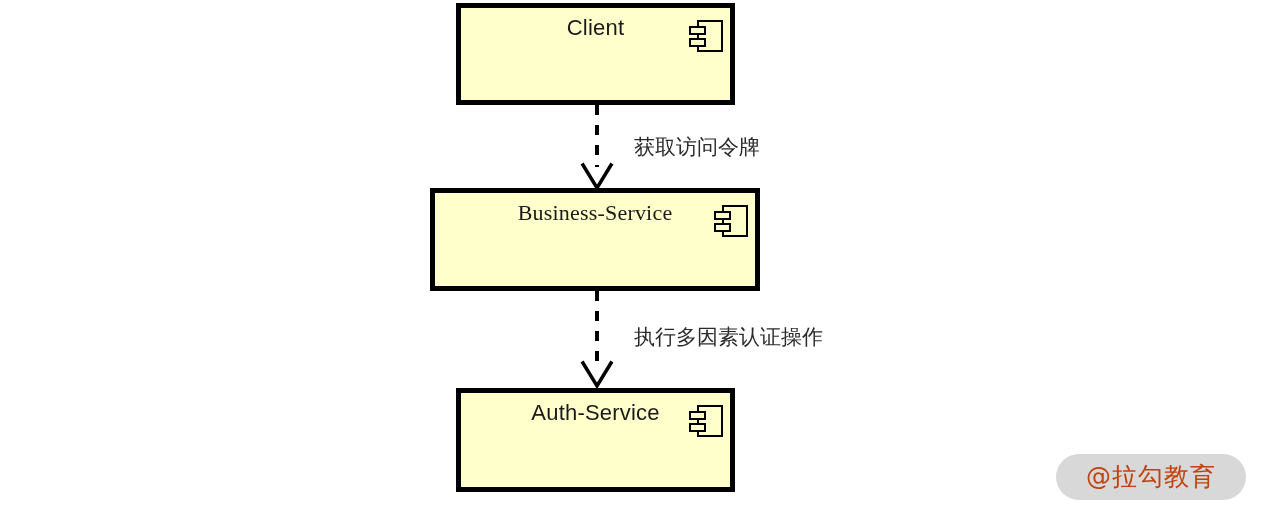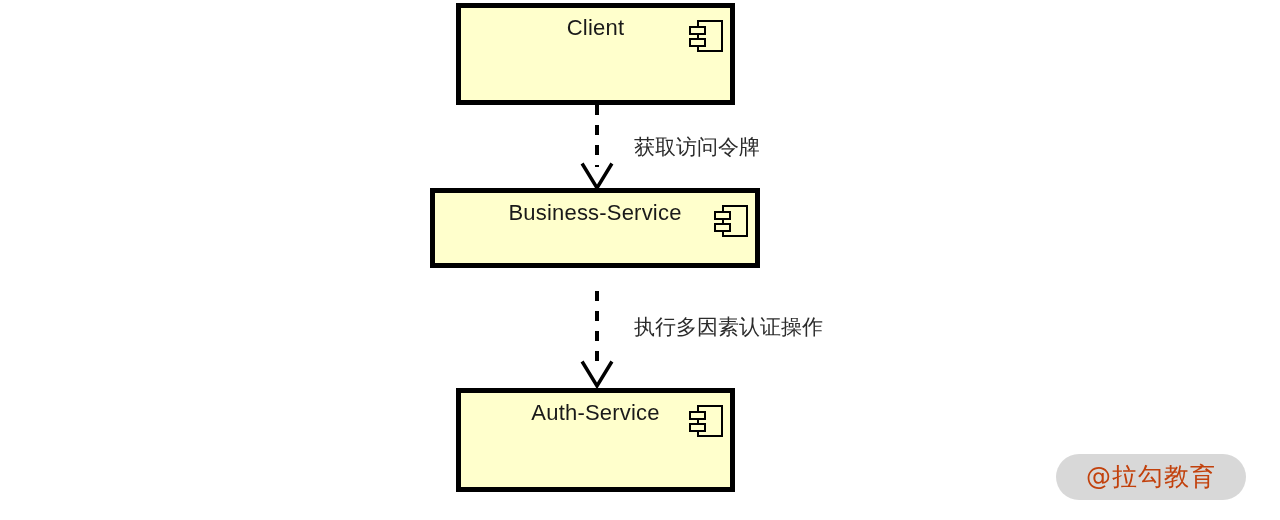--- a/index.html
+++ b/index.html
@@ -68,21 +68,21 @@
     height: 9px;
     box-sizing: border-box;
     border: 2.5px solid #000000;
     background: #ffffcc;
   }
   .comp-icon .tab.t1 { top: 6px; }
   .comp-icon .tab.t2 { top: 18px; }
 
   
   #box-client      { left: 456px; top: 3px;   width: 279px; height: 102px; }
-  #box-business    { left: 430px; top: 188px; width: 330px; height: 80px; }
+  #box-business    { left: 430px; top: 188px; width: 330px; height: 103px; font-family: Liberation Serif, serif; }
   #box-auth        { left: 456px; top: 388px; width: 279px; height: 104px; padding-left: 30px; }
 
   #box-client   .comp-icon { left: 228px; top: 12px; }
   #box-business .comp-icon { left: 279px; top: 12px; }
   #box-auth     .comp-icon { left: 228px; top: 12px; }
 
   
   .dep-arrow {
     position: absolute;
     overflow: visible;
@@ -96,21 +96,21 @@
   .dep-label {
     position: absolute;
     font-size: 21px;
     line-height: 26px;
     color: #2b2b2b;
     white-space: nowrap;
     font-family: "DejaVu Sans", "Liberation Sans", sans-serif;
     text-align: center;
   }
   #label-token { left: 634px; top: 134px; }
-  #label-mfa   { left: 634px; top: 314px; }
+  #label-mfa   { left: 634px; top: 324px; }
 
   
   #watermark {
     position: absolute;
     left: 1056px;
     top: 454px;
     width: 190px;
     height: 46px;
     border-radius: 23px;
     background: #d8d8d8;

